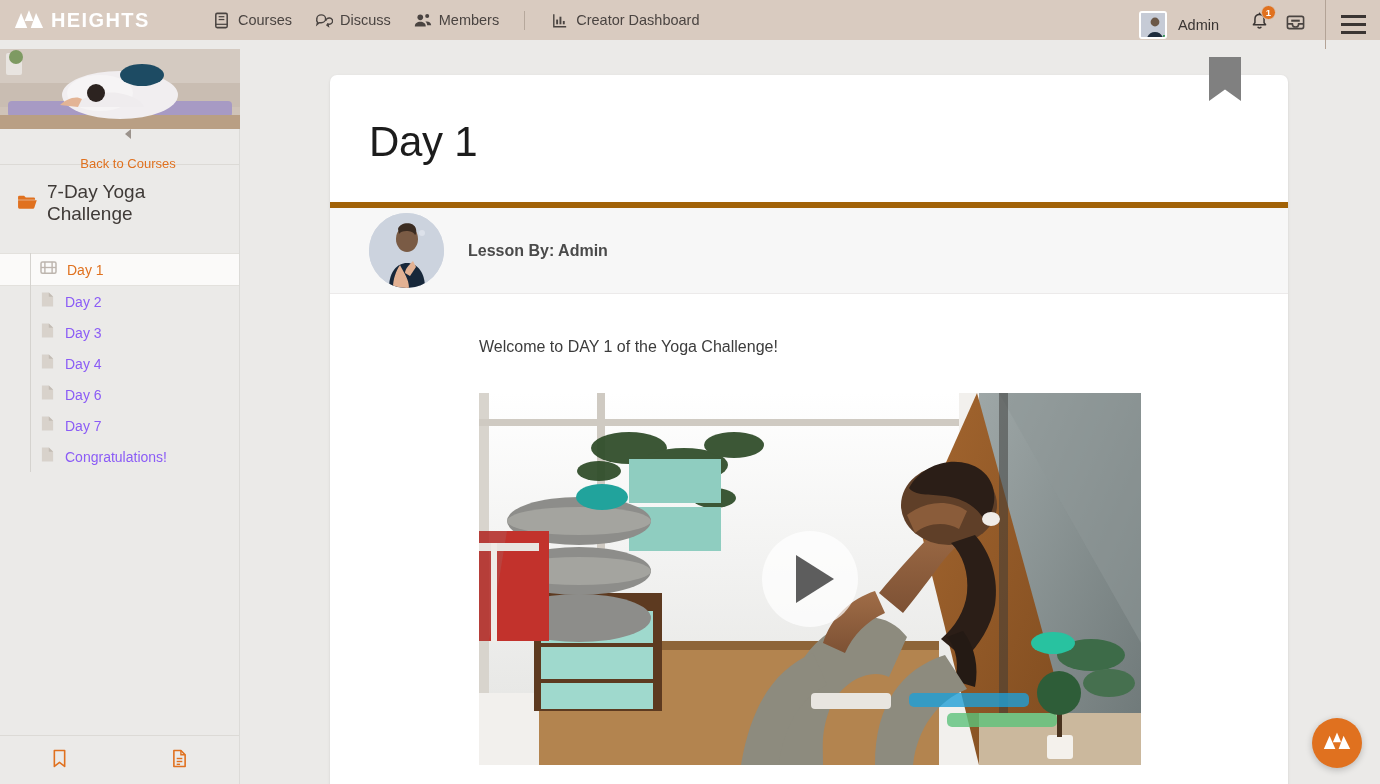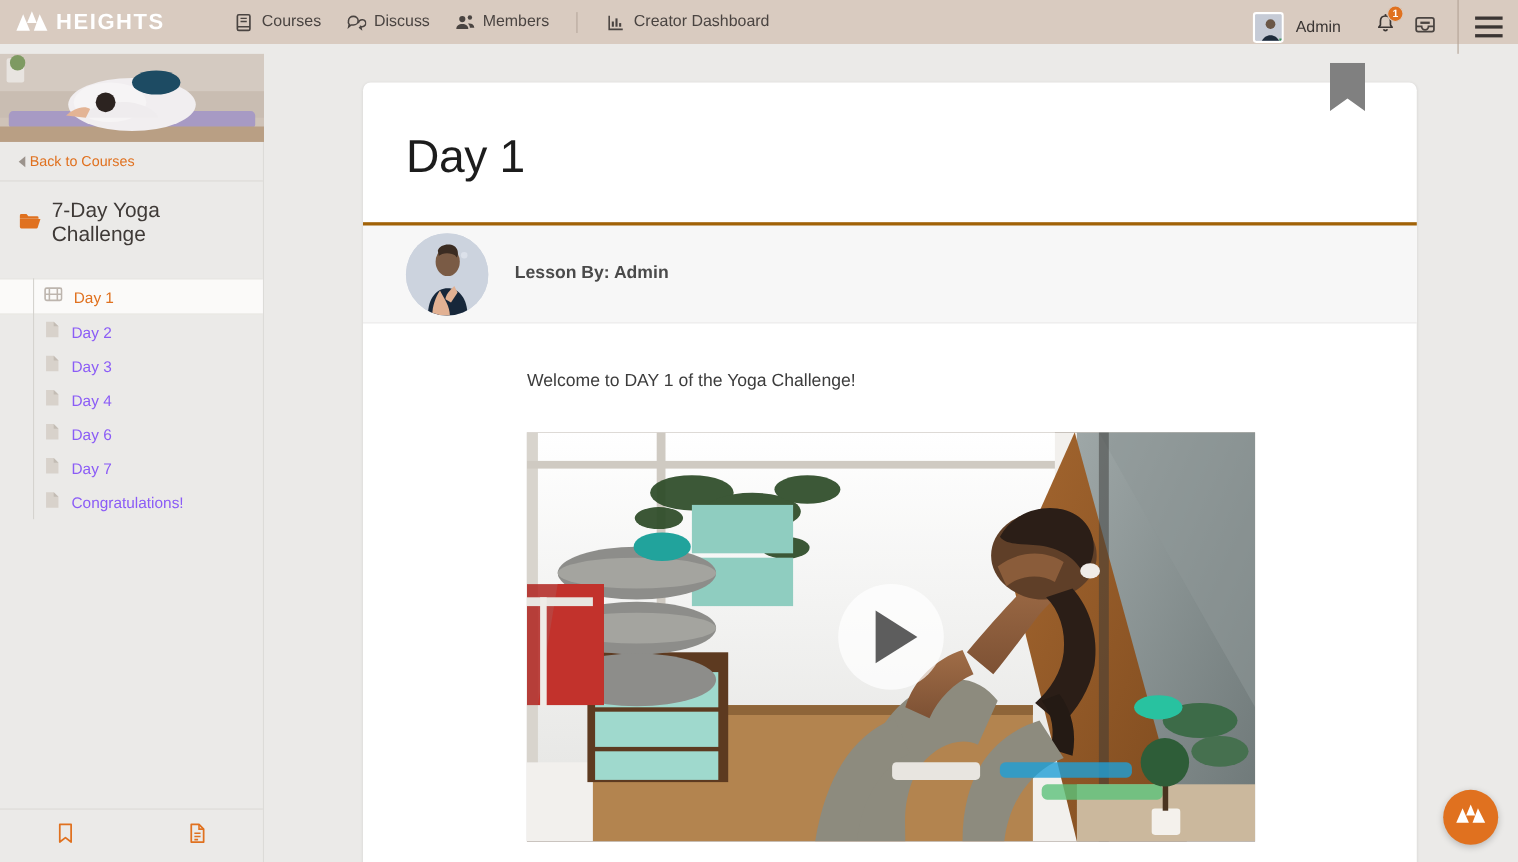--- a/index.html
+++ b/index.html
@@ -78,23 +78,24 @@
     position: absolute; top: 49px; left: 0;
     width: 240px; height: 735px;
     background: #ebeae8;
     border-right: 1px solid #dcdbd8;
   }
   .side-hero {
     width: 240px; height: 80px; overflow: hidden; position: relative;
     background: #cfc4bb;
   }
   .back-row {
-    height: 36px; display: flex; align-items: center; gap: 4px;
+    height: 36px; display: flex; align-items: center; gap: 17px;
     padding-left: 17px; cursor: pointer;
     border-bottom: 1px solid #dcdad6;
+    flex-direction: column;
   }
   .back-caret {
     width: 0; height: 0;
     border-top: 5px solid transparent; border-bottom: 5px solid transparent;
     border-right: 6px solid #9b938c;
   }
   .back-text { color: #e0711f; font-size: 13px; }
 
   .course-row {
     display: flex; align-items: center; gap: 9px;
@@ -148,21 +149,21 @@
     width: 32px; height: 44px; background: #808080;
     clip-path: polygon(0 0, 100% 0, 100% 100%, 50% 74%, 0 100%);
   }
   .card-title {
     font-size: 42px; color: #1c1c1c; font-weight: normal;
     padding: 43px 0 0 39px; margin: 0; letter-spacing: -0.3px;
   }
   .author-strip {
     margin-top: 36px;
     background: #f7f7f7;
-    border-top: 3px solid #a16207;
+    border-top: 6px solid #a16207;
     border-bottom: 1px solid #eceaea;
     height: 92px; display: flex; align-items: center;
     padding-left: 39px; gap: 24px;
   }
   .author-avatar {
     width: 75px; height: 75px; border-radius: 50%;
     overflow: hidden; position: relative; background: #ccd2de; flex: none;
   }
   .author-text { font-size: 16px; font-weight: bold; color: #4a4a4a; }
 

